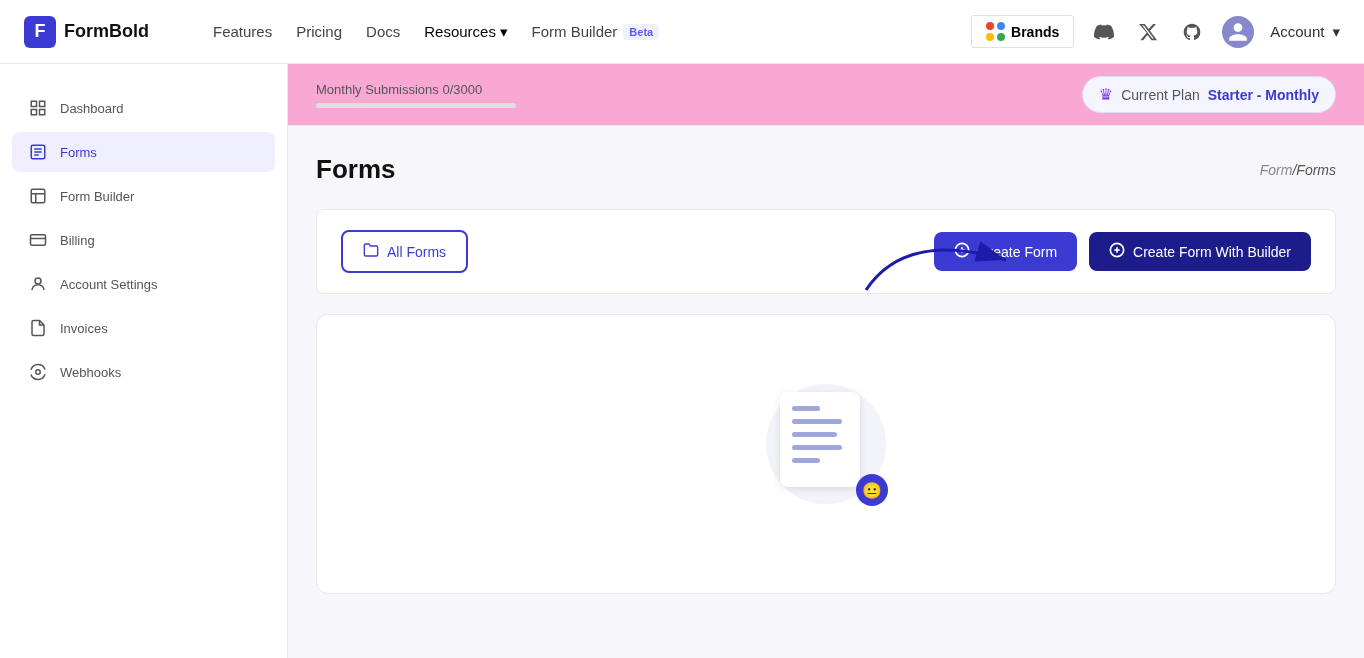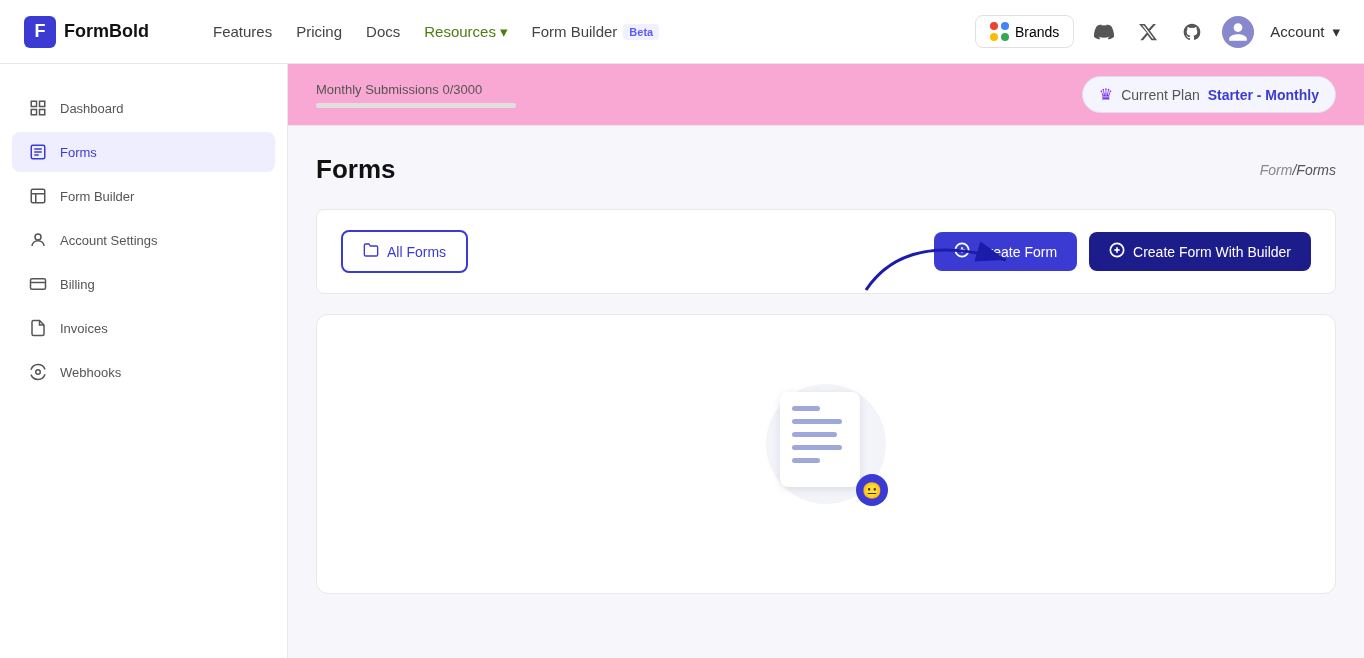--- a/index.html
+++ b/index.html
@@ -13,31 +13,31 @@
     }
     .navbar-logo { display: flex; align-items: center; gap: 8px; text-decoration: none; }
     .logo-icon {
       width: 32px; height: 32px; background: #3b3bd4; border-radius: 6px;
       display: flex; align-items: center; justify-content: center;
     }
     .logo-icon span { color: #fff; font-weight: 900; font-size: 18px; }
     .logo-text { font-weight: 700; font-size: 18px; color: #111; }
     .navbar-links { display: flex; align-items: center; gap: 24px; margin-left: 16px; }
     .navbar-links a { text-decoration: none; color: #444; font-size: 15px; }
-    .nav-resources { display: flex; align-items: center; gap: 4px; cursor: pointer; color: #4d7c0f; font-size: 15px; }
+    .nav-resources { display: flex; align-items: center; gap: 4px; cursor: pointer; color: #000000; font-size: 15px; }
     .nav-form-builder { display: flex; align-items: center; gap: 6px; color: #444; font-size: 15px; text-decoration: none; }
     .beta-badge {
       background: #f0f0ff; color: #5c5cf5; font-size: 11px; font-weight: 600;
       padding: 2px 6px; border-radius: 4px;
     }
     .navbar-right { margin-left: auto; display: flex; align-items: center; gap: 16px; }
     .brands-btn {
       display: flex; align-items: center; gap: 6px; border: 1px solid #e0e0e0;
-      padding: 6px 14px; border-radius: 8px; cursor: pointer; background: #fff;
-      font-size: 14px; font-weight: 400;
+      padding: 6px 14px; border-radius: 3px; cursor: pointer; background: #fff;
+      font-size: 14px; font-weight: 700;
     }
     .brands-dots { display: grid; grid-template-columns: 1fr 1fr; gap: 3px; }
     .brands-dots span { width: 8px; height: 8px; border-radius: 50%; display: block; }
     .dot-red { background: #ea4335; }
     .dot-blue { background: #4285f4; }
     .dot-yellow { background: #fbbc05; }
     .dot-green { background: #34a853; }
     .nav-icon { width: 28px; height: 28px; display: flex; align-items: center; justify-content: center; cursor: pointer; color: #555; }
     .account-btn { display: flex; align-items: center; gap: 8px; cursor: pointer; font-size: 15px; color: #333; }
     .avatar { width: 32px; height: 32px; border-radius: 50%; background: #8888cc; overflow: hidden; display: flex; align-items: center; justify-content: center; }
@@ -233,35 +233,35 @@
           <line x1="3" y1="9" x2="21" y2="9"></line>
             <line x1="9" y1="21" x2="9" y2="9"></line>
         </svg>
       </div>
       <span>Form Builder</span>
     </div>
 
     <div class="sidebar-item">
       <div class="sidebar-icon">
         <svg width="18" height="18" viewBox="0 0 24 24" fill="none" stroke="currentColor" stroke-width="2">
+          <rect x="2" y="5" width="20" height="14" rx="2"></rect>
+          <line x1="2" y1="10" x2="22" y2="10"></line>
+        </svg>
+      </div>
+      <span>Billing</span>
+    </div>
+
+    <div class="sidebar-item">
+      <div class="sidebar-icon">
+        <svg width="18" height="18" viewBox="0 0 24 24" fill="none" stroke="currentColor" stroke-width="2">
           <circle cx="12" cy="8" r="4"></circle>
             <path d="M4 20c0-4 3.6-7 8-7s8 3 8 7"></path>
         </svg>
       </div>
       <span>Account Settings</span>
-    </div>
-
-    <div class="sidebar-item">
-      <div class="sidebar-icon">
-        <svg width="18" height="18" viewBox="0 0 24 24" fill="none" stroke="currentColor" stroke-width="2">
-          <rect x="2" y="5" width="20" height="14" rx="2"></rect>
-          <line x1="2" y1="10" x2="22" y2="10"></line>
-        </svg>
-      </div>
-      <span>Billing</span>
     </div>
 
     <div class="sidebar-item">
       <div class="sidebar-icon">
         <svg width="18" height="18" viewBox="0 0 24 24" fill="none" stroke="currentColor" stroke-width="2">
           <path d="M14 2H6a2 2 0 0 0-2 2v16a2 2 0 0 0 2 2h12a2 2 0 0 0 2-2V8z"></path>
           <polyline points="14 2 14 8 20 8"></polyline>
         </svg>
       </div>
       <span>Invoices</span>

